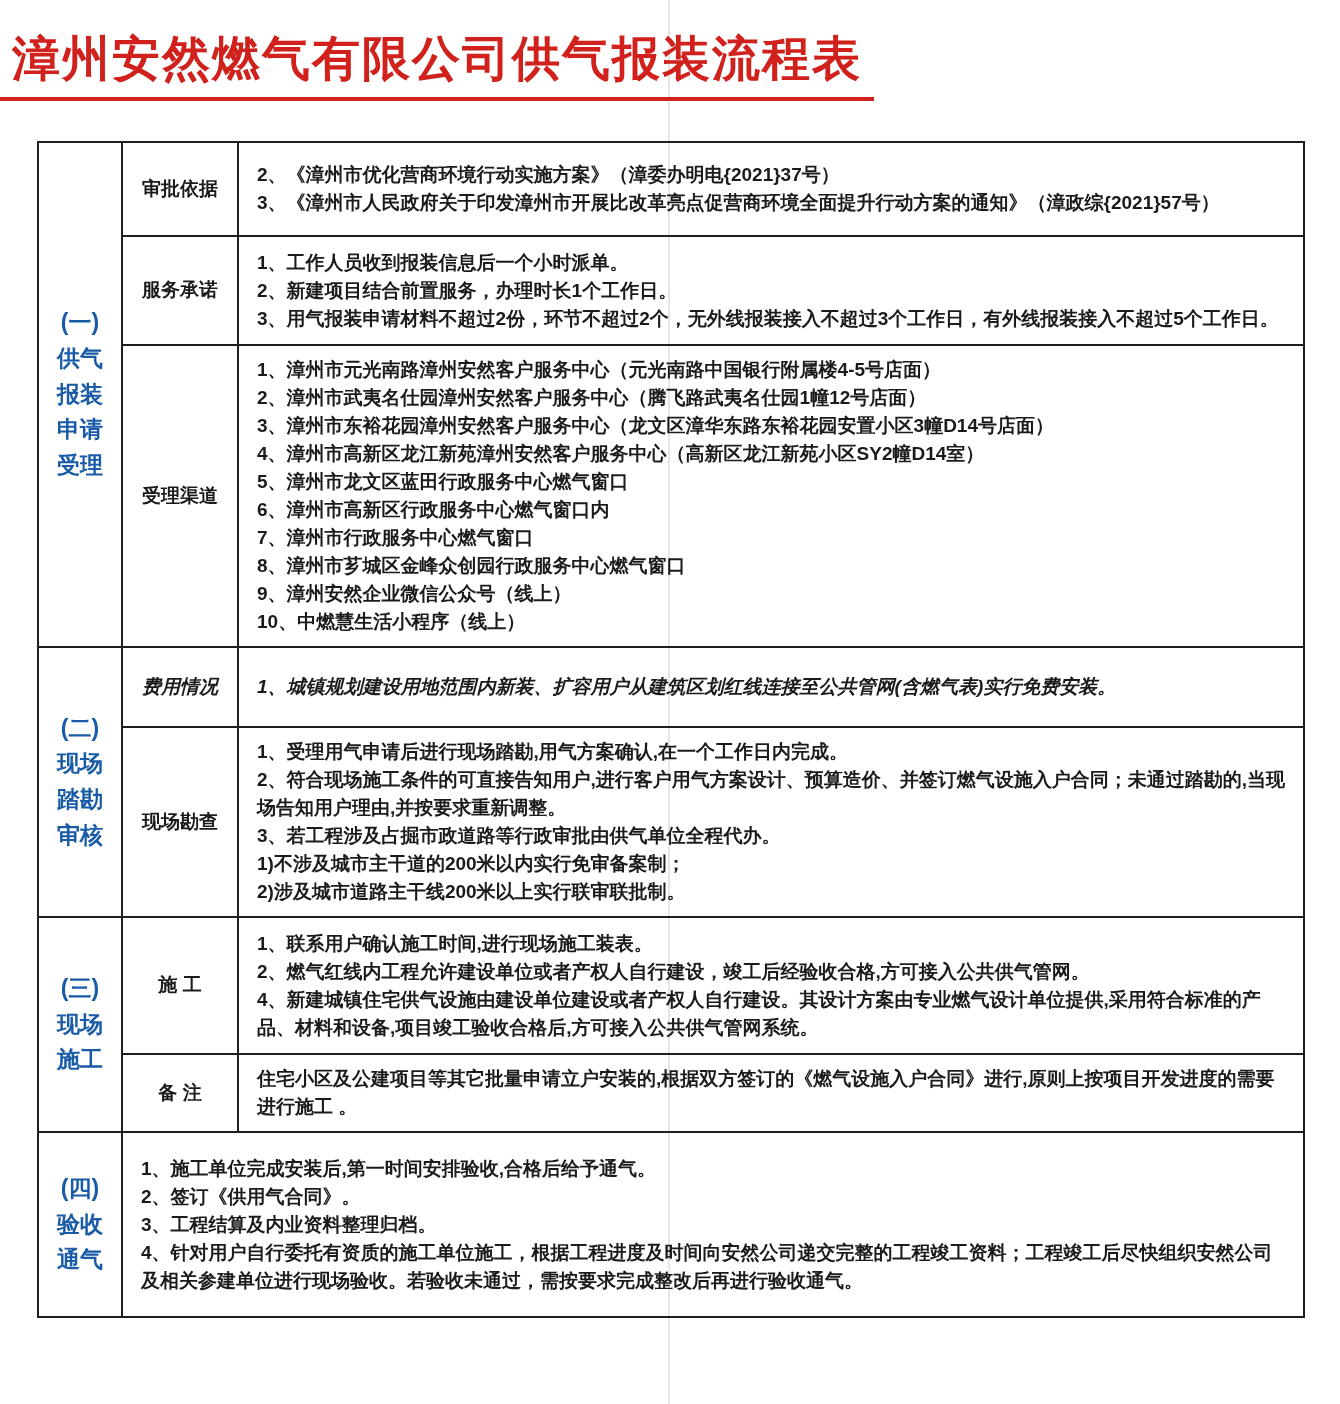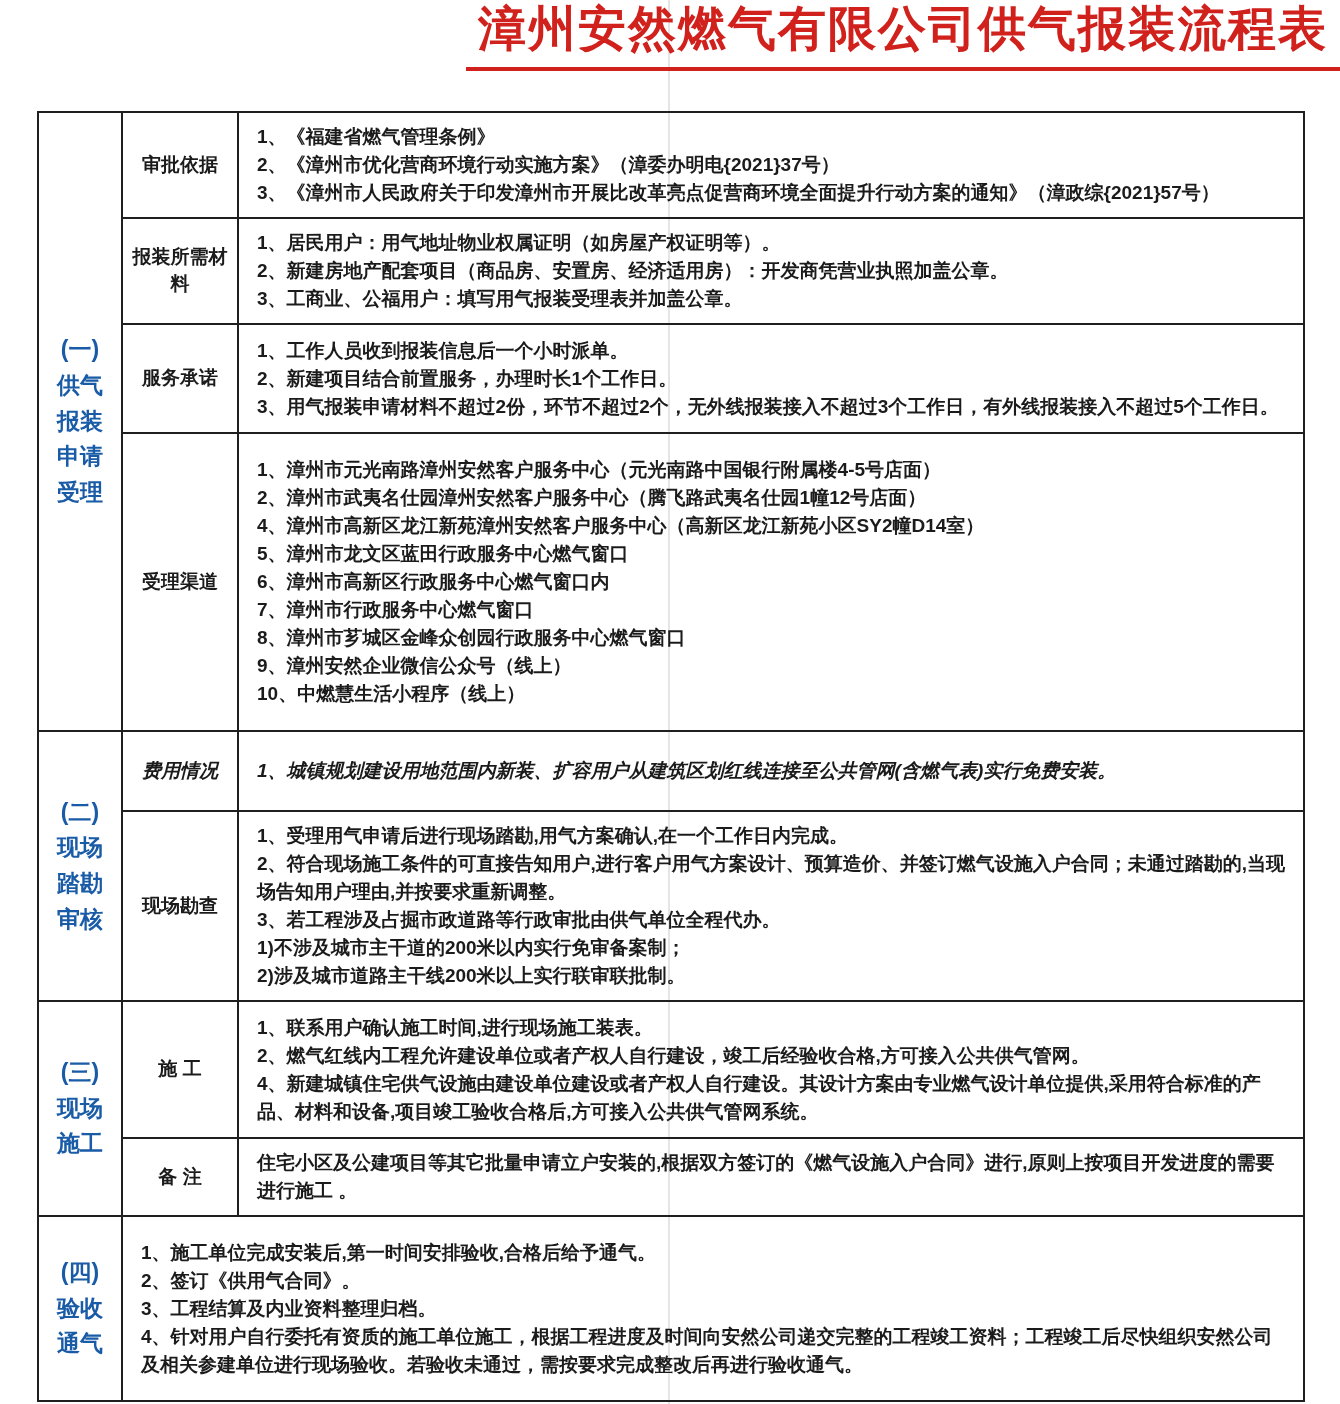--- a/index.html
+++ b/index.html
@@ -8,21 +8,21 @@
     width:1340px; height:1404px;
     font-family:"Liberation Sans","DejaVu Sans",sans-serif;
     color:#1b1b1b;
     position:relative;
     overflow:hidden;
   }
   .fold-line {
     position:absolute; left:668px; top:0; width:2px; height:1404px;
     background:#d7d7d7; opacity:.65; z-index:0;
   }
-  .title-wrap { text-align:right; position:relative; z-index:1;border-radius:26px; }
+  .title-wrap { text-align:left; padding-top:30px; position:relative; z-index:1;border-radius:26px; }
   .page-title {
     display:inline-block;
     font-size:48px; line-height:58px; font-weight:bold;
     color:#d0211c;
     letter-spacing:2px;
     border-bottom:4px solid #d0211c;
     padding:0 12px 9px 12px;
   }
   .process-table {
     position:relative; z-index:1;
@@ -73,46 +73,38 @@
   <div class="section">
     <div class="section-label-cell">(一)
 供气
 报装
 申请
 受理</div>
     <div class="section-rows">
       <div class="row" style="min-height:94px;">
         <div class="cat-cell">审批依据</div>
         <div class="content-cell">
-            <div class="content-line">1、《福建省燃气管理条例》</div>
             <div class="content-line">2、《漳州市优化营商环境行动实施方案》（漳委办明电{2021}37号）</div>
             <div class="content-line">3、《漳州市人民政府关于印发漳州市开展比改革亮点促营商环境全面提升行动方案的通知》（漳政综{2021}57号）</div>
-          </div>
-      </div>
-      <div class="row" style="min-height:98px;">
-        <div class="cat-cell">报装所需材料</div>
-        <div class="content-cell">
-            <div class="content-line">1、居民用户：用气地址物业权属证明（如房屋产权证明等）。</div>
-            <div class="content-line">2、新建房地产配套项目（商品房、安置房、经济适用房）：开发商凭营业执照加盖公章。</div>
-            <div class="content-line">3、工商业、公福用户：填写用气报装受理表并加盖公章。</div>
           </div>
       </div>
       <div class="row" style="min-height:109px;">
         <div class="cat-cell">服务承诺</div>
         <div class="content-cell">
             <div class="content-line">1、工作人员收到报装信息后一个小时派单。</div>
             <div class="content-line">2、新建项目结合前置服务，办理时长1个工作日。</div>
             <div class="content-line">3、用气报装申请材料不超过2份，环节不超过2个，无外线报装接入不超过3个工作日，有外线报装接入不超过5个工作日。</div>
           </div>
       </div>
       <div class="row" style="min-height:296px;">
         <div class="cat-cell">受理渠道</div>
         <div class="content-cell">
             <div class="content-line">1、漳州市元光南路漳州安然客户服务中心（元光南路中国银行附属楼4-5号店面）</div>
             <div class="content-line">2、漳州市武夷名仕园漳州安然客户服务中心（腾飞路武夷名仕园1幢12号店面）</div>
+            <div class="content-line">3、漳州市东裕花园漳州安然客户服务中心（龙文区漳华东路东裕花园安置小区3幢D14号店面）</div>
             <div class="content-line">4、漳州市高新区龙江新苑漳州安然客户服务中心（高新区龙江新苑小区SY2幢D14室）</div>
             <div class="content-line">5、漳州市龙文区蓝田行政服务中心燃气窗口</div>
             <div class="content-line">6、漳州市高新区行政服务中心燃气窗口内</div>
             <div class="content-line">7、漳州市行政服务中心燃气窗口</div>
             <div class="content-line">8、漳州市芗城区金峰众创园行政服务中心燃气窗口</div>
             <div class="content-line">9、漳州安然企业微信公众号（线上）</div>
             <div class="content-line">10、中燃慧生活小程序（线上）</div>
           </div>
       </div>
     </div>

